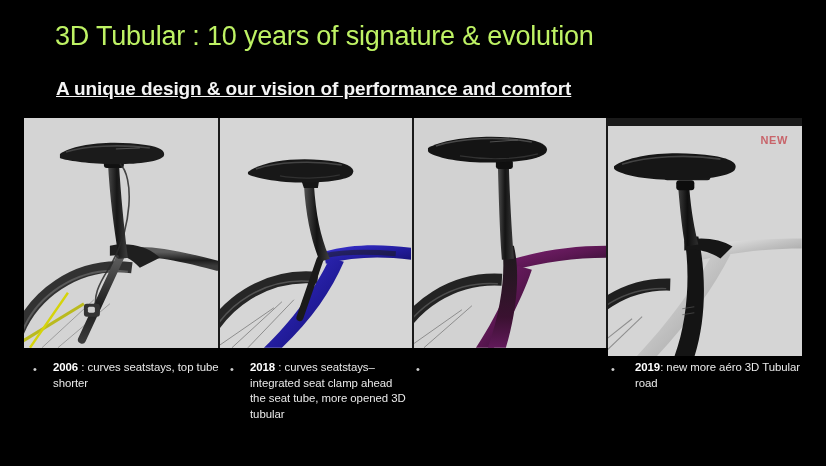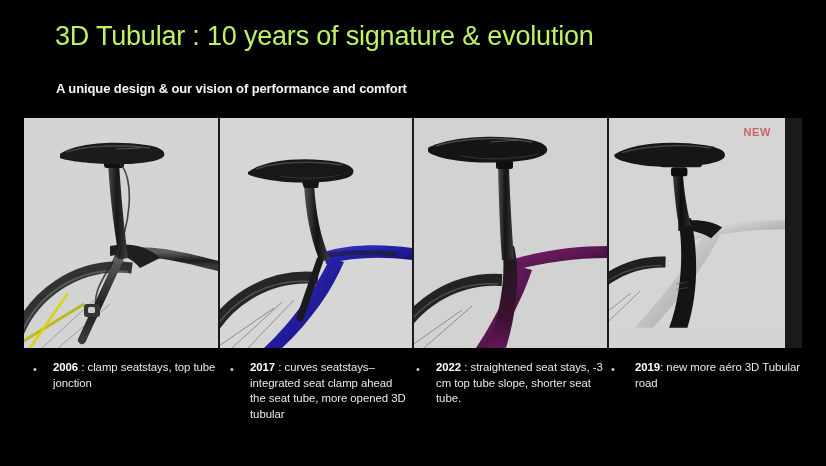--- a/index.html
+++ b/index.html
@@ -30,26 +30,27 @@
     font-weight: 400;
     letter-spacing: -0.2px;
     color: #bef264;
     white-space: nowrap;
     line-height: 34px;
   }
   .subtitle {
     position: absolute;
     left: 56px;
     top: 79px;
-    font-size: 13px;
+    font-size: 19px;
     font-weight: 700;
     color: #f5f5f5;
     white-space: nowrap;
     line-height: 20px;
     letter-spacing: -0.1px;
+    text-decoration: underline;
   }
 
   
   .strip {
     position: absolute;
     left: 24px;
     top: 118px;
     width: 778px;
     height: 230px;
     display: flex;
@@ -58,21 +59,21 @@
   }
   .panel {
     position: relative;
     height: 100%;
     overflow: hidden;
     background: #d4d4d4;
   }
   .panel.p1 { width: 194px; }
   .panel.p2 { width: 192px; }
   .panel.p3 { width: 193px; }
-  .panel.p4 { width: 176px; }
+  .panel.p4 { width: 194px; margin-top: 8px; }
 
   .panel-art {
     position: absolute;
     inset: 0;
     display: block;
   }
 
   .new-badge {
     position: absolute;
     right: 14px;
@@ -310,31 +311,30 @@
         <path d="M74 188 L86 186" stroke="#5a5a5a" stroke-width="1" opacity="0.6"></path>
       </svg>
     </div>
 
   </div>
 
   <div class="captions">
 
     <div class="caption c1">
       <span class="bullet">•</span>
-      <span class="caption-text"><span class="year">2006</span><span> : clamp seatstays,  top tube jonction</span></span>
+      <span class="caption-text"><span class="year">2006</span><span> : curves seatstays,  top tube shorter</span></span>
     </div>
 
     <div class="caption c2">
       <span class="bullet">•</span>
-      <span class="caption-text"><span class="year">2017</span><span> :  curves seatstays–integrated seat clamp ahead the seat tube, more opened 3D tubular</span></span>
+      <span class="caption-text"><span class="year">2018</span><span> :  curves seatstays–integrated seat clamp ahead the seat tube, more opened 3D tubular</span></span>
     </div>
 
     <div class="caption c3">
       <span class="bullet">•</span>
-      <span class="caption-text"><span class="year">2022</span><span> : straightened seat stays, -3 cm top tube slope, shorter seat tube.</span></span>
     </div>
 
     <div class="caption c4">
       <span class="bullet">•</span>
       <span class="caption-text"><span class="year">2019</span><span>:  new more aéro 3D Tubular road</span></span>
     </div>
 
   </div>
 
 </div>

